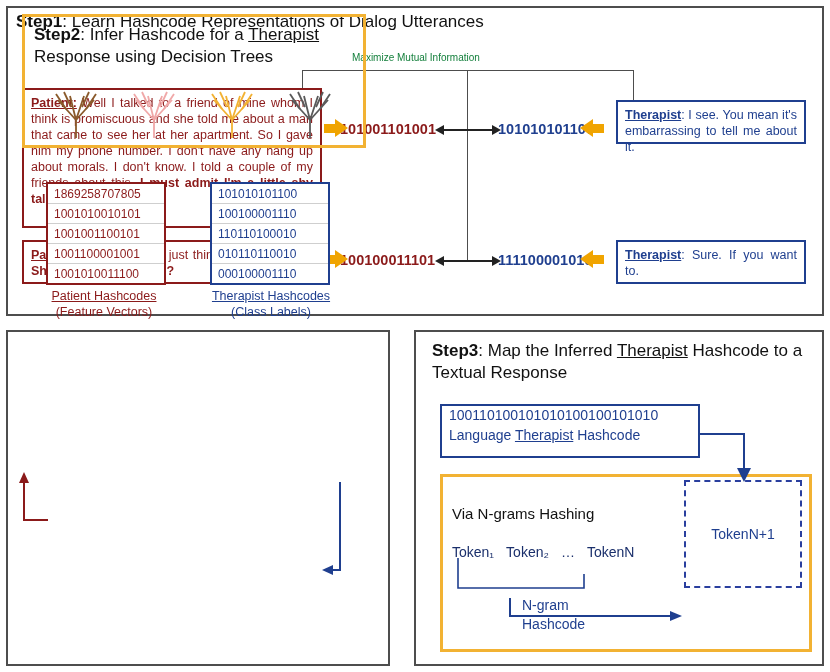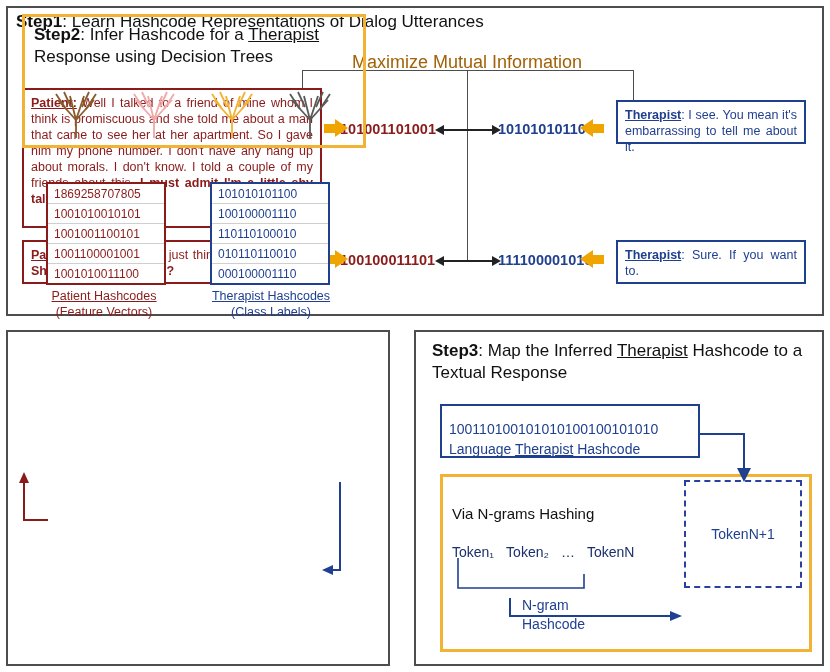--- a/index.html
+++ b/index.html
@@ -24,22 +24,22 @@
     font-size: 17px;
     color: #111;
     white-space: nowrap;
   }
   .step-title b { font-weight: bold; }
   #step1-title { left: 16px; top: 12px; }
 
   .mmi-label {
     position: absolute;
     left: 352px; top: 52px;
-    font-size: 18px;
-    color: #a16207;
+    font-size: 10px;
+    color: #15803d;
     white-space: nowrap;
   }
   
   .bracket {
     position: absolute;
     left: 302px; top: 70px; width: 332px; height: 1px;
     background: #4d4d4d;
   }
   .bracket-l, .bracket-r {
     position: absolute;
@@ -166,21 +166,21 @@
   
   #step3 { left: 414px; top: 330px; width: 410px; height: 336px; }
   #step3-title { left: 432px; top: 340px; width: 380px; white-space: normal; line-height: 1.3; }
 
   #inferred-box {
     position: absolute;
     left: 440px; top: 404px; width: 260px; height: 54px;
     border: 2px solid #1f3f8f;
     color: #1f3f8f;
     font-size: 14px;
-    padding: 14px 7px;
+    padding: 0 7px;
     line-height: 1.4;
     background: #fff;
   }
   #inferred-box u { text-decoration: underline; }
 
   #glm-box {
     position: absolute;
     left: 440px; top: 474px; width: 372px; height: 178px;
     border: 3px solid #f2b233;
     background: #fff;

